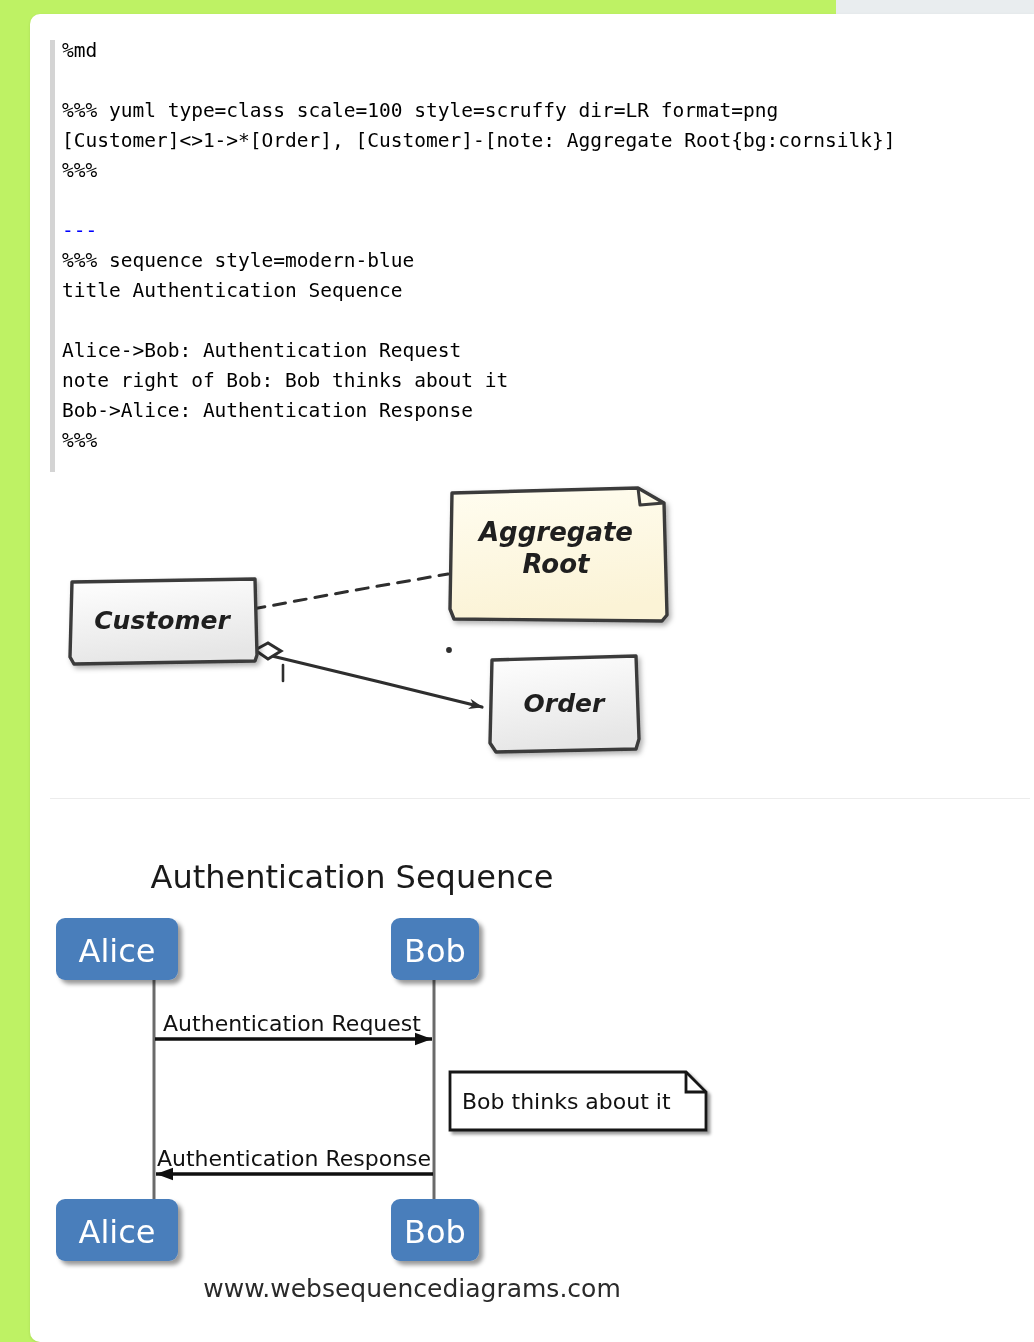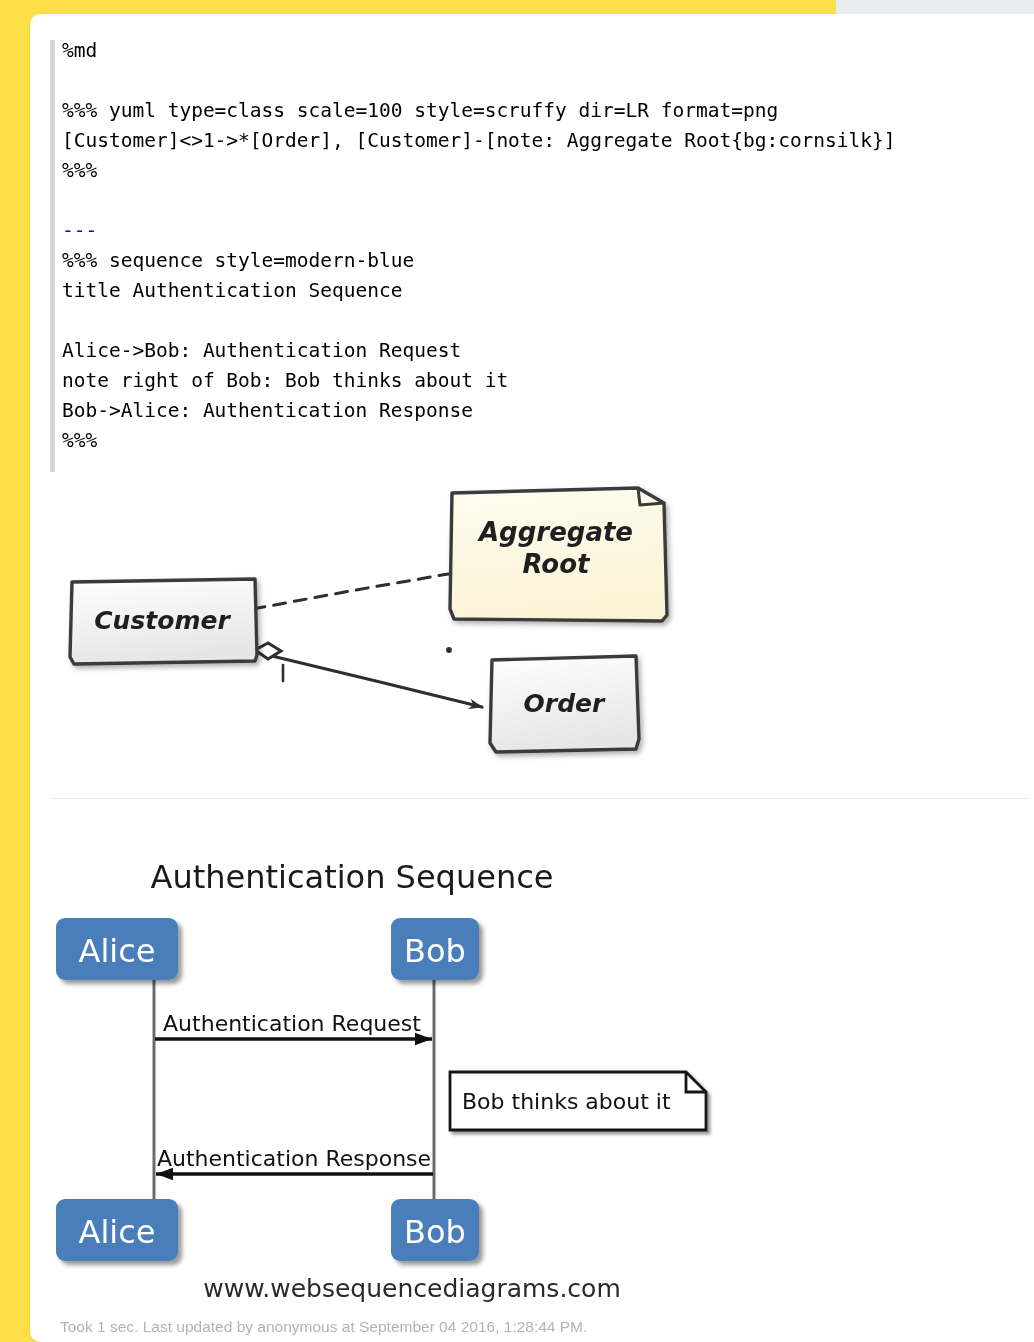--- a/index.html
+++ b/index.html
@@ -7,21 +7,21 @@
   html, body {
     margin: 0; padding: 0;
     width: 1034px; height: 1342px;
     background: #e9edef;
     font-family: "Liberation Sans", sans-serif;
     overflow: hidden;
   }
   #page {
     position: relative;
     width: 836px; height: 1342px;
-    background: #fde047;
+    background: #bef264;
   }
   .card {
     position: absolute;
     left: 30px; top: 14px;
     width: 1004px; height: 1328px;
     background: #ffffff;
     border-top-left-radius: 10px;
     border-bottom-left-radius: 10px;
     box-shadow: 0 1px 3px rgba(0,0,0,0.10);
     overflow: hidden;
@@ -213,16 +213,15 @@
 
         <g filter="url(#boxshadow)">
           <rect x="349" y="385" width="88" height="62" rx="9" ry="9" fill="#4a7ebb"></rect>
         </g>
         <text x="393" y="429" text-anchor="middle" font-size="32" font-family="DejaVu Sans, sans-serif" fill="#ffffff">Bob</text>
 
         <text x="370" y="483" text-anchor="middle" font-size="25" font-family="DejaVu Sans, sans-serif" fill="#2a2a2a">www.websequencediagrams.com</text>
       </svg>
     </div>
 
-    <div class="footer">Took 1 sec. Last updated by anonymous at September 04 2016, 1:28:44 PM.</div>
 
   </div>
 </div>
 
 </body></html>

